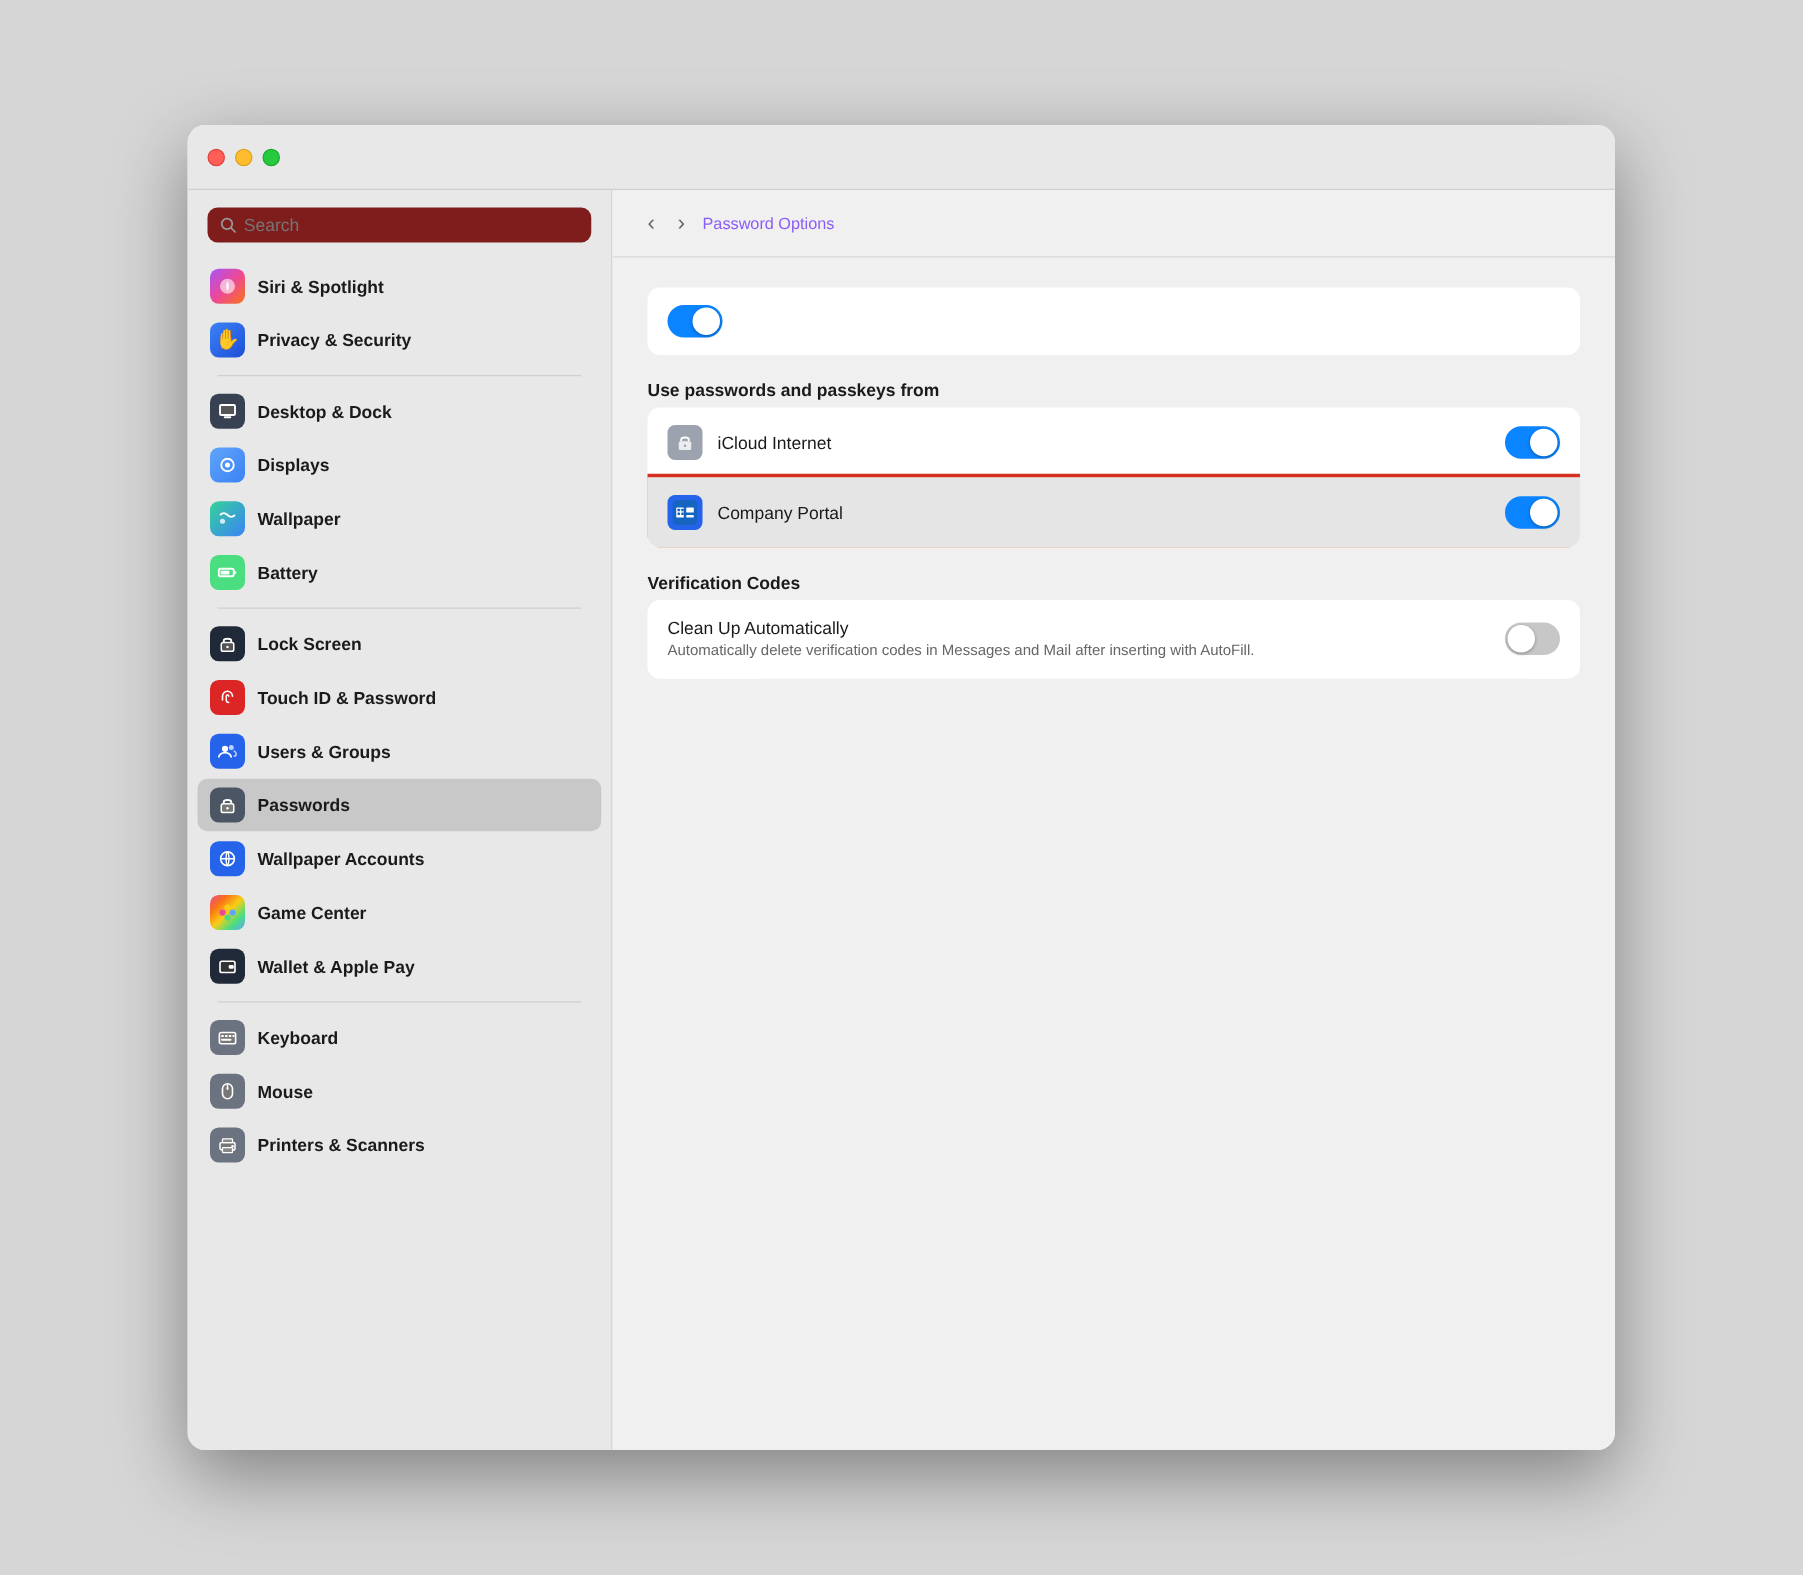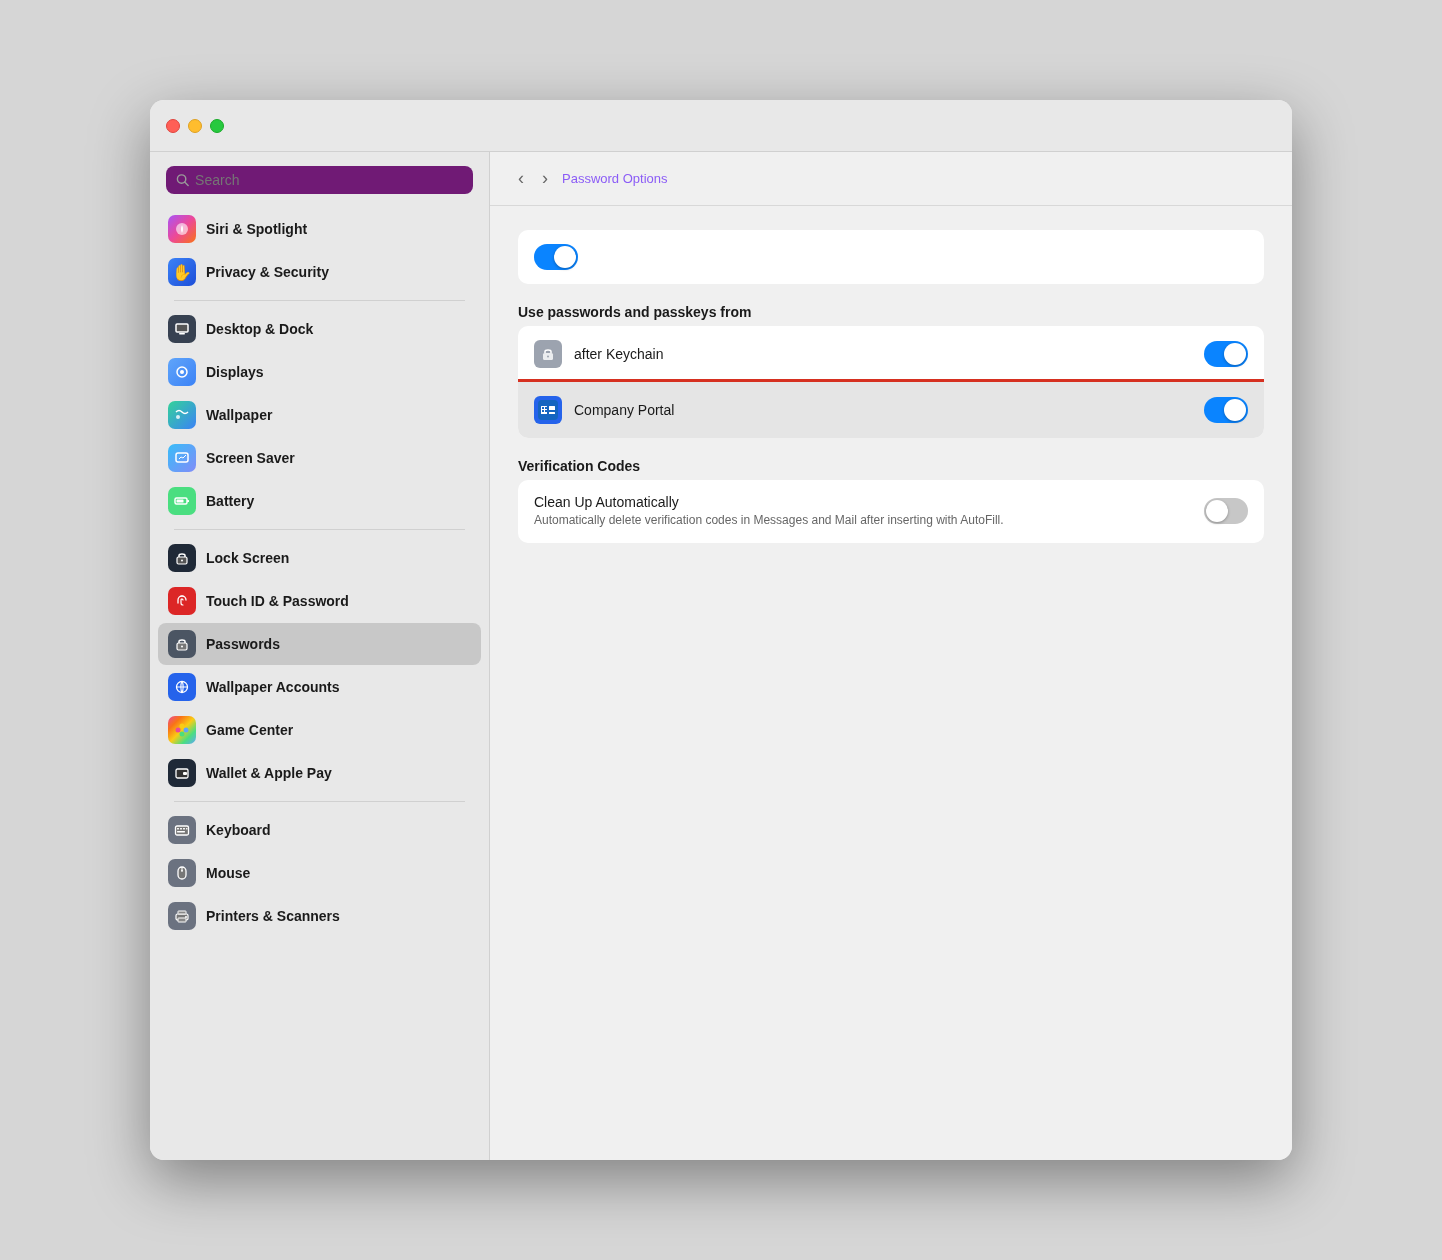--- a/index.html
+++ b/index.html
@@ -56,21 +56,21 @@
       width: 340px;
       background: #e8e8e8;
       border-right: 1px solid #d0d0d0;
       display: flex;
       flex-direction: column;
       overflow-y: auto;
       flex-shrink: 0;
     }
     .search-bar {
       margin: 14px 16px 10px;
-      background: #701a75;
+      background: #7f1d1d;
       border-radius: 8px;
       display: flex;
       align-items: center;
       padding: 6px 10px;
       gap: 6px;
     }
     .search-icon-svg {
       color: #888;
       font-size: 14px;
     }
@@ -335,29 +335,20 @@
         <div class="sidebar-item">
           <div class="sidebar-item-icon icon-wallpaper">
             <svg width="16" height="16" viewBox="0 0 16 16" fill="none">
               <path d="M2 5 Q5 2 8 5 Q11 8 14 5" stroke="white" stroke-width="1.5" fill="none"></path>
               <circle cx="4" cy="10" r="2" fill="white" opacity="0.8"></circle>
             </svg>
           </div>
           <span class="sidebar-item-label">Wallpaper</span>
         </div>
 
-        <div class="sidebar-item">
-          <div class="sidebar-item-icon icon-screensaver">
-            <svg width="16" height="16" viewBox="0 0 16 16" fill="none">
-              <rect x="2" y="3" width="12" height="9" rx="2" stroke="white" stroke-width="1.5"></rect>
-              <path d="M5 9 L7 7 L9 8 L12 5" stroke="white" stroke-width="1" fill="none"></path>
-            </svg>
-          </div>
-          <span class="sidebar-item-label">Screen Saver</span>
-        </div>
 
         <div class="sidebar-item">
           <div class="sidebar-item-icon icon-battery">
             <svg width="16" height="16" viewBox="0 0 16 16" fill="none">
               <rect x="1" y="5" width="12" height="6" rx="1.5" stroke="white" stroke-width="1.5"></rect>
               <rect x="13" y="7" width="2" height="2" rx="0.5" fill="white"></rect>
               <rect x="2.5" y="6.5" width="7" height="3" rx="0.5" fill="white"></rect>
             </svg>
           </div>
           <span class="sidebar-item-label">Battery</span>
@@ -382,20 +373,31 @@
             <svg width="16" height="16" viewBox="0 0 16 16" fill="none">
               <path d="M8 3C5.8 3 4 4.8 4 7V10" stroke="white" stroke-width="1.3" fill="none" stroke-linecap="round"></path>
               <path d="M12 7C12 4.8 10.2 3 8 3" stroke="white" stroke-width="1.3" fill="none" stroke-linecap="round"></path>
               <path d="M8 6C7.4 6 7 6.4 7 7V10C7 11.1 7.9 12 9 12" stroke="white" stroke-width="1.2" fill="none" stroke-linecap="round"></path>
               <path d="M9 7C9 6.4 8.6 6 8 6" stroke="white" stroke-width="1.2" fill="none" stroke-linecap="round"></path>
             </svg>
           </div>
           <span class="sidebar-item-label">Touch ID &amp; Password</span>
         </div>
 
+        <div class="sidebar-item">
+          <div class="sidebar-item-icon icon-users">
+            <svg width="16" height="16" viewBox="0 0 16 16" fill="none">
+              <circle cx="6" cy="6" r="2.5" fill="white"></circle>
+              <path d="M1 13C1 10.8 3.3 9 6 9C8.7 9 11 10.8 11 13" stroke="white" stroke-width="1.4" fill="none"></path>
+              <circle cx="11" cy="5" r="2" fill="white" opacity="0.7"></circle>
+              <path d="M13 12C14.1 12 15 11.1 15 10C15 8.9 13 7.5 13 7.5" stroke="white" stroke-width="1.2" fill="none" opacity="0.7"></path>
+            </svg>
+          </div>
+          <span class="sidebar-item-label">Users &amp; Groups</span>
+        </div>
 
         <div class="sidebar-item active">
           <div class="sidebar-item-icon icon-passwords">
             <svg width="16" height="16" viewBox="0 0 16 16" fill="none">
               <rect x="3" y="7" width="10" height="7" rx="1.5" fill="#777"></rect>
               <rect x="3" y="7" width="10" height="7" rx="1.5" stroke="white" stroke-width="1.2"></rect>
               <path d="M5 7V5.5C5 3.5 11 3.5 11 5.5V7" stroke="white" stroke-width="1.5" fill="none"></path>
               <circle cx="8" cy="10.5" r="1" fill="white"></circle>
             </svg>
           </div>
@@ -500,21 +502,21 @@
 
             <div class="card-row">
               <div class="row-icon keychain-icon">
                 <svg width="16" height="16" viewBox="0 0 16 16" fill="none">
                   <rect x="3" y="7" width="10" height="7" rx="1.5" fill="white" opacity="0.8"></rect>
                   <path d="M5 7V5.5C5 3.5 11 3.5 11 5.5V7" stroke="white" stroke-width="1.5" fill="none"></path>
                   <circle cx="8" cy="10.5" r="1" fill="#9ca3af"></circle>
                 </svg>
               </div>
               <div class="card-row-content">
-                <div class="card-row-title">after Keychain</div>
+                <div class="card-row-title">iCloud Internet</div>
               </div>
               <div class="toggle on">
                 <div class="toggle-knob"></div>
               </div>
             </div>
 
             <div style="outline: 3px solid #d63020; margin: 0; position: relative;">
               <div class="card-row" style="background: #e5e5e5;">
                 <div class="row-icon company-icon">
                   <svg width="20" height="20" viewBox="0 0 20 20" fill="none">

